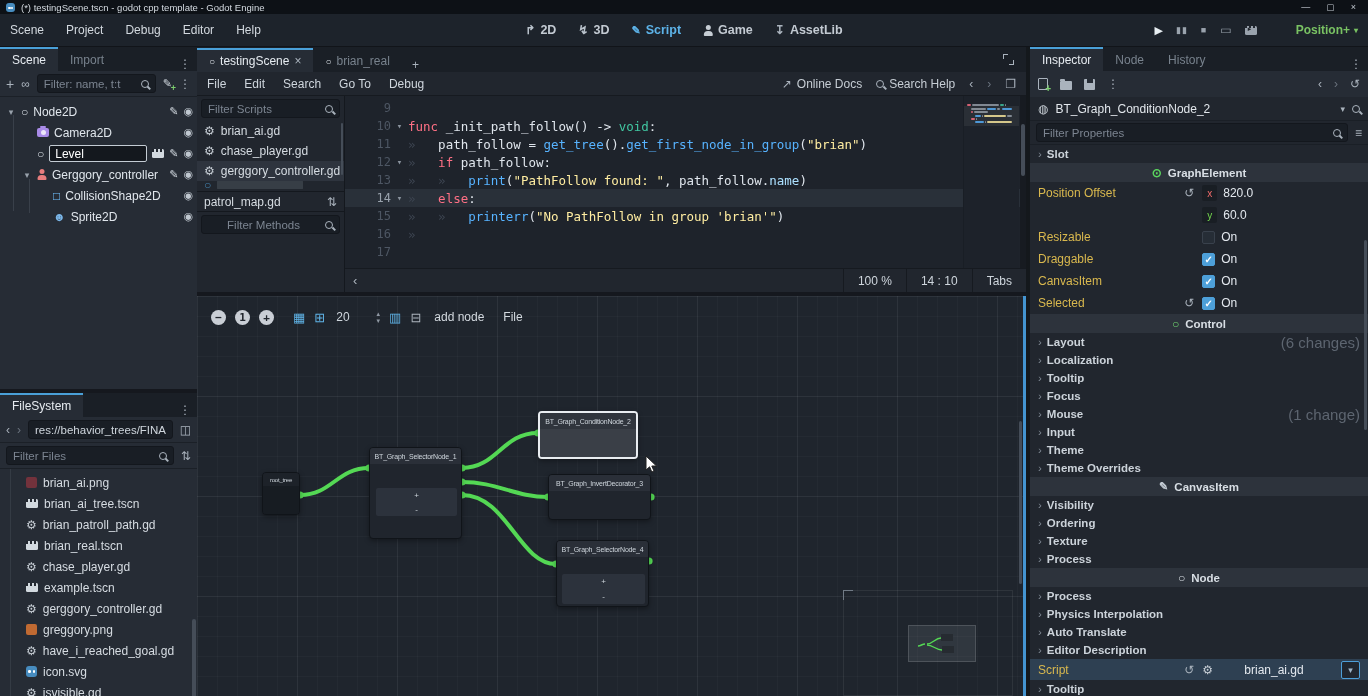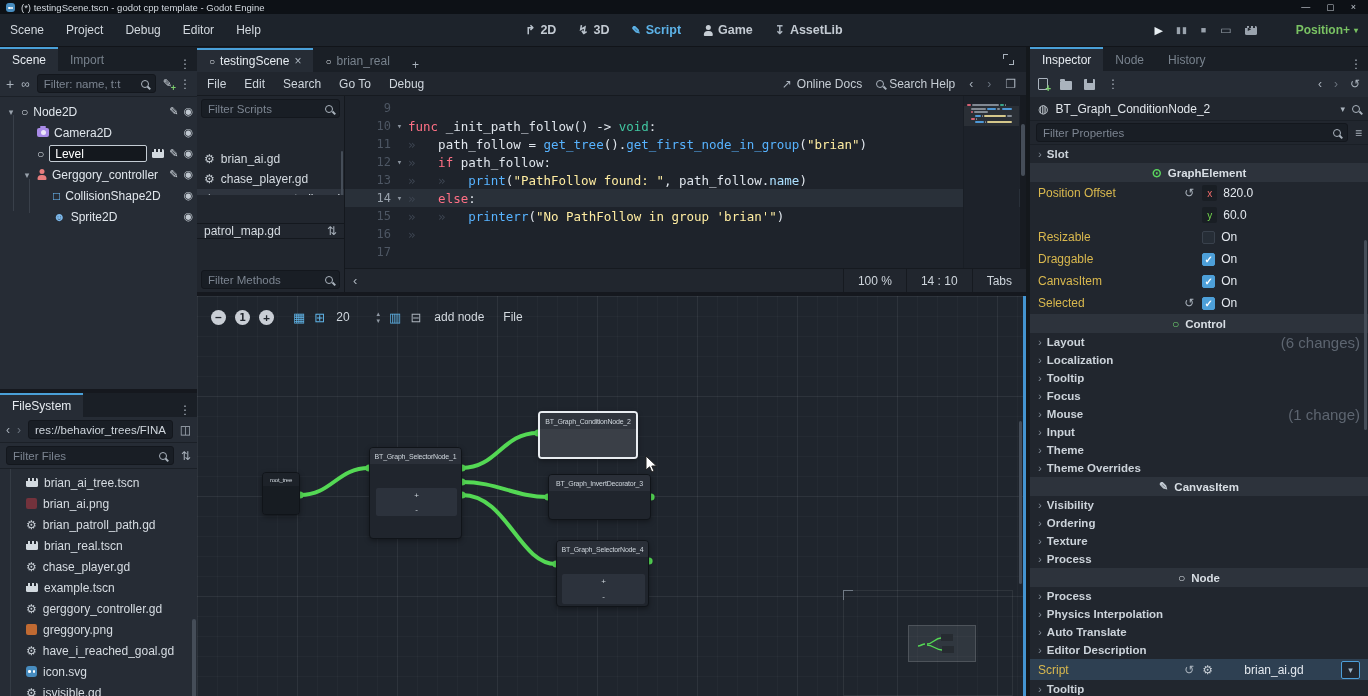--- a/index.html
+++ b/index.html
@@ -51,21 +51,21 @@
 
   
   .centercol{left:197px;top:47px;width:829px;bottom:0;background:#15181e;}
   .script-area{position:absolute;left:0;top:0;right:0;height:245px;display:flex;flex-direction:column;background:#21262e;}
   .stabbar{height:25px;background:#1a1f26;display:flex;align-items:flex-end;font-size:12px;}
   .smenubar{height:24px;background:#21262e;border-bottom:1px solid #161a20;display:flex;align-items:center;
             font-size:12px;color:#cfd6dd;padding:0 10px;gap:18px;}
   .smenu-right{margin-left:auto;display:flex;align-items:center;gap:14px;color:#b9c2cb;}
   .helplink{display:flex;align-items:center;gap:5px;font-size:12px;color:#c6cdd4;}
   .sbody{flex:1;display:flex;min-height:0;}
-  .scripts-pane{width:148px;background:#21262e;border-right:1px solid #14181e;display:flex;flex-direction:column;position:relative;gap:28px;}
+  .scripts-pane{width:148px;background:#21262e;border-right:1px solid #14181e;display:flex;flex-direction:column;position:relative;}
   .srow{height:20px;display:flex;align-items:center;gap:6px;padding:0 7px;font-size:12px;color:#d6dce2;white-space:nowrap;overflow:hidden;}
   .srow.sel{background:#2e343e;}
   .srow.partial{height:8px;overflow:hidden;opacity:.75;}
   .pbar{width:86px;height:10px;border-radius:2px;background:#5c6570;opacity:.5;}
   .patrol{height:21px;border-top:1px solid #14181e;border-bottom:1px solid #14181e;background:#21262e;
           display:flex;align-items:center;font-size:12px;color:#d6dce2;padding:0 7px;gap:6px;}
   .code-col{flex:1;display:flex;flex-direction:column;min-width:0;}
   .code-pane{flex:1;position:relative;background:#1e232b;font-family:"DejaVu Sans Mono",monospace;overflow:hidden;padding-top:3px;}
   .cline{height:18px;display:flex;align-items:center;font-size:12.5px;position:relative;white-space:pre;}
   .cline.cur{background:#293039;}
@@ -341,26 +341,26 @@
       <div class="panel-toolbar" style="border-bottom:1px solid #1b2027;">
         <div class="field">
           <span class="ph">Filter Files</span>
           <span class="ic css-mag"></span>
         </div>
         <span class="ic i-sort">⇅</span>
       </div>
       <div class="fs-list" id="fs-list">
         <div class="guide" style="left:10px;top:0;bottom:0;height:auto;background:#343b44;"></div>
         <div class="frow">
+            <span class="ic i-image-dark css-image-dark"></span>
+            <span>brian_ai.png</span>
+          </div>
+          <div class="frow">
             <span class="ic i-scene css-scene css-clap"></span>
             <span>brian_ai_tree.tscn</span>
-          </div>
-          <div class="frow">
-            <span class="ic i-image-dark css-image-dark"></span>
-            <span>brian_ai.png</span>
           </div>
           <div class="frow">
             <span class="ic i-gear">⚙</span>
             <span>brian_patroll_path.gd</span>
           </div>
           <div class="frow">
             <span class="ic i-scene css-scene css-clap"></span>
             <span>brian_real.tscn</span>
           </div>
           <div class="frow">
@@ -462,21 +462,21 @@
                 <span class="pbar"></span>
               </div>
               <div class="vscroll" style="width:4px;background:transparent;">
               <div class="vgrab" style="top:2px;height:52px;"></div>
             </div>
           </div>
           <div class="patrol">
             <span style="flex:1;overflow:hidden;">patrol_map.gd</span>
             <span class="ic i-sort">⇅</span>
           </div>
-          <div style="padding:3px 4px;">
+          <div style="padding:3px 4px;text-align:center;">
             <div class="field">
               <span class="ph">Filter Methods</span>
               <span class="ic css-mag"></span>
             </div>
           </div>
         </div>
         <div class="code-col">
           <div class="code-pane" id="code-pane">
             <div class="cline"><span class="gut">9</span><span class="foldc"></span><span style="white-space: pre;"></span></div>
               <div class="cline"><span class="gut">10</span><span class="foldc">▾</span><span style="white-space: pre;"><span class="kw">func</span><span class="tx"> _init_path_follow() -&gt; </span><span class="ty">void</span><span class="tx">:</span></span></div>

